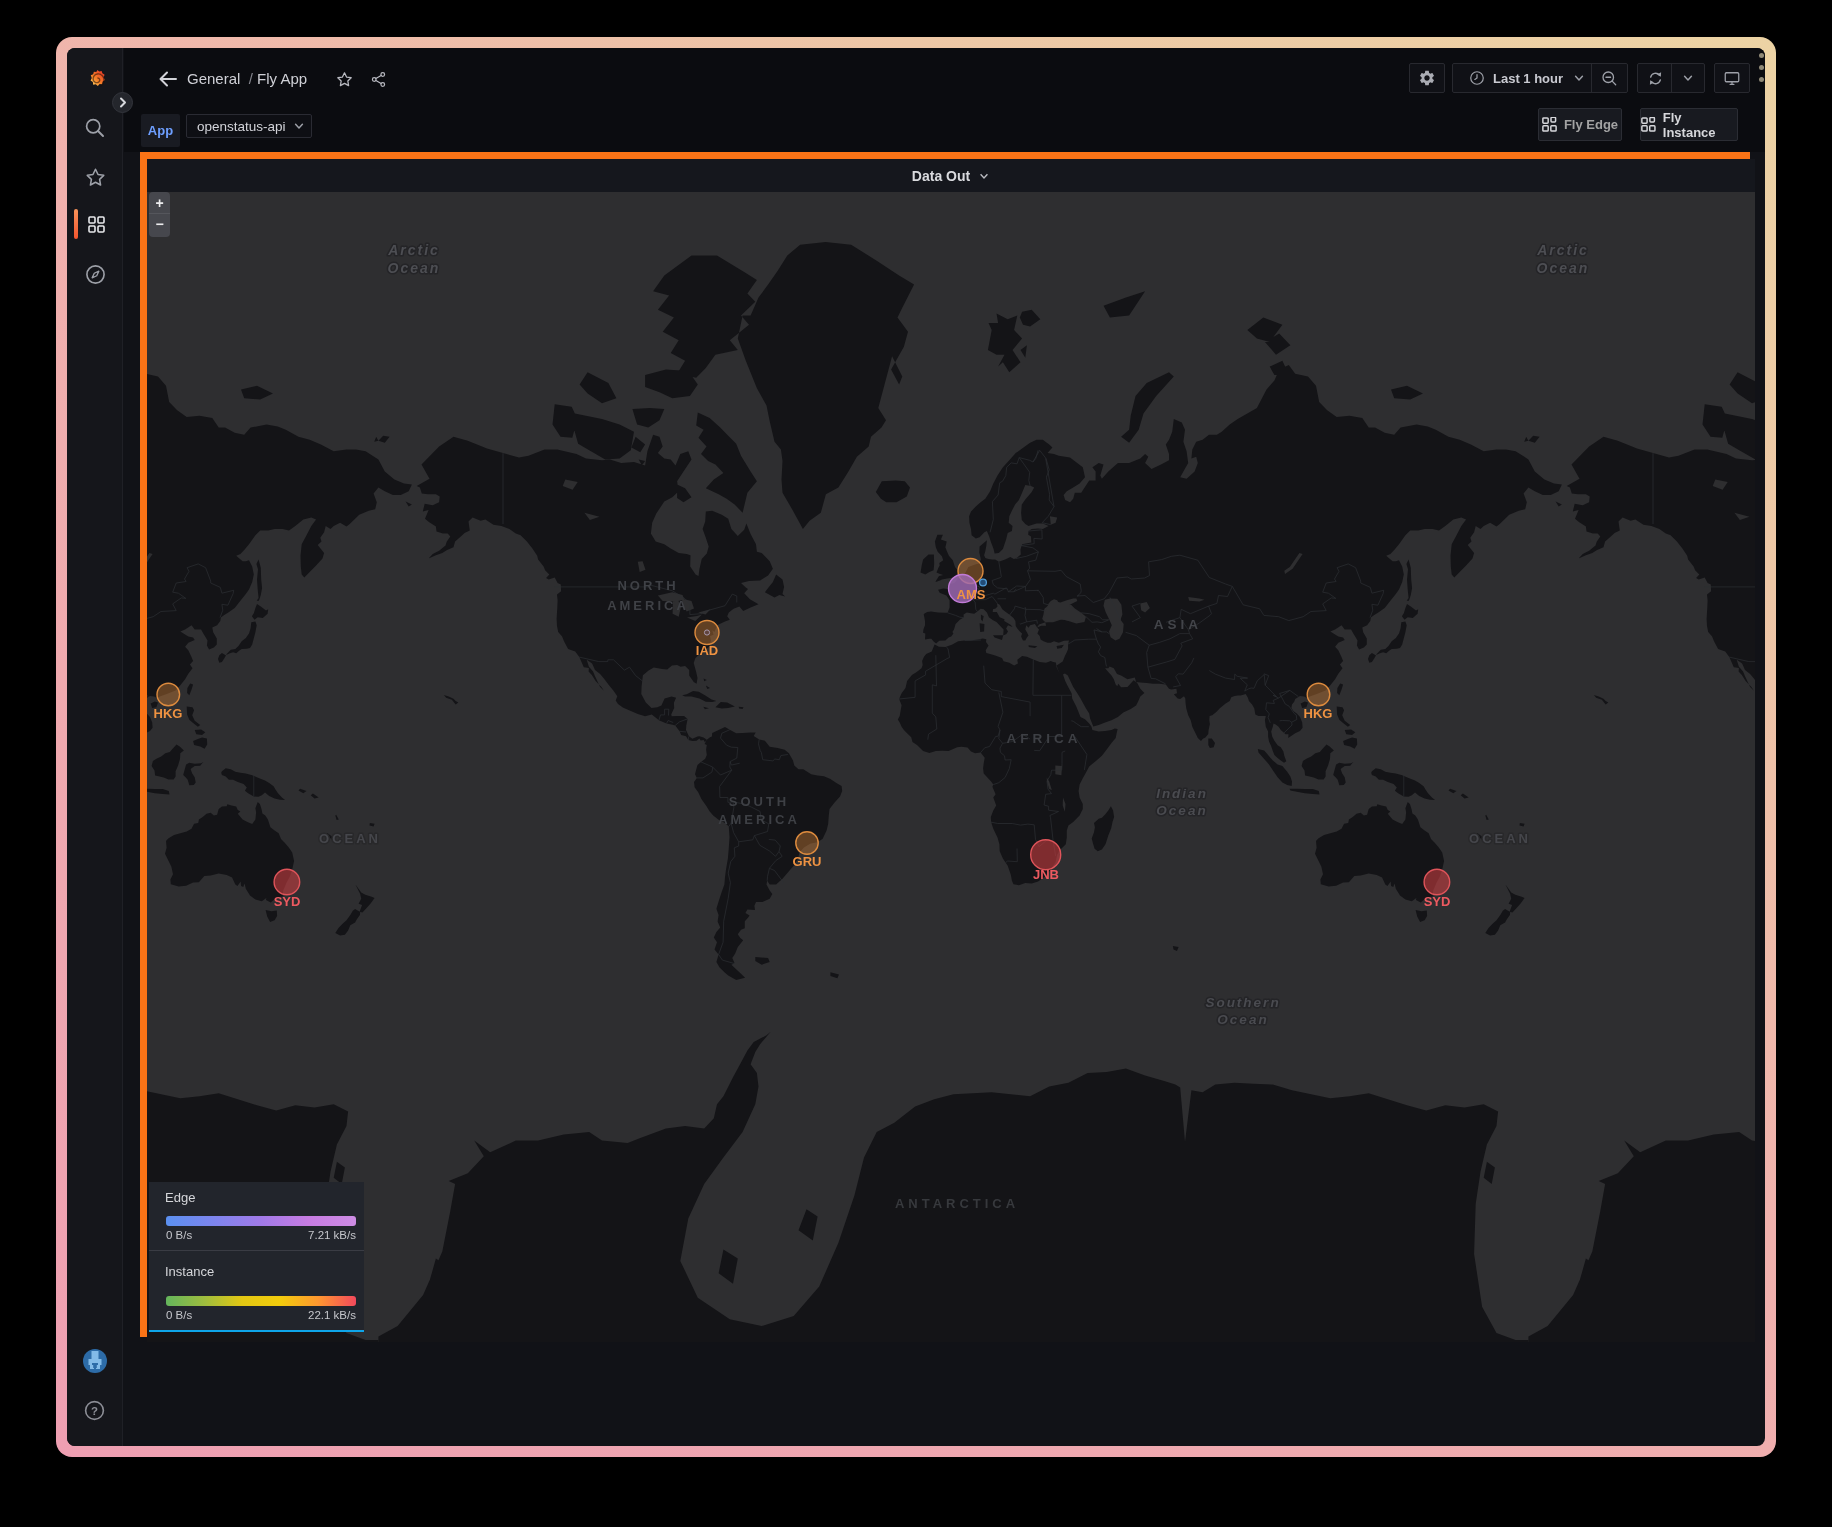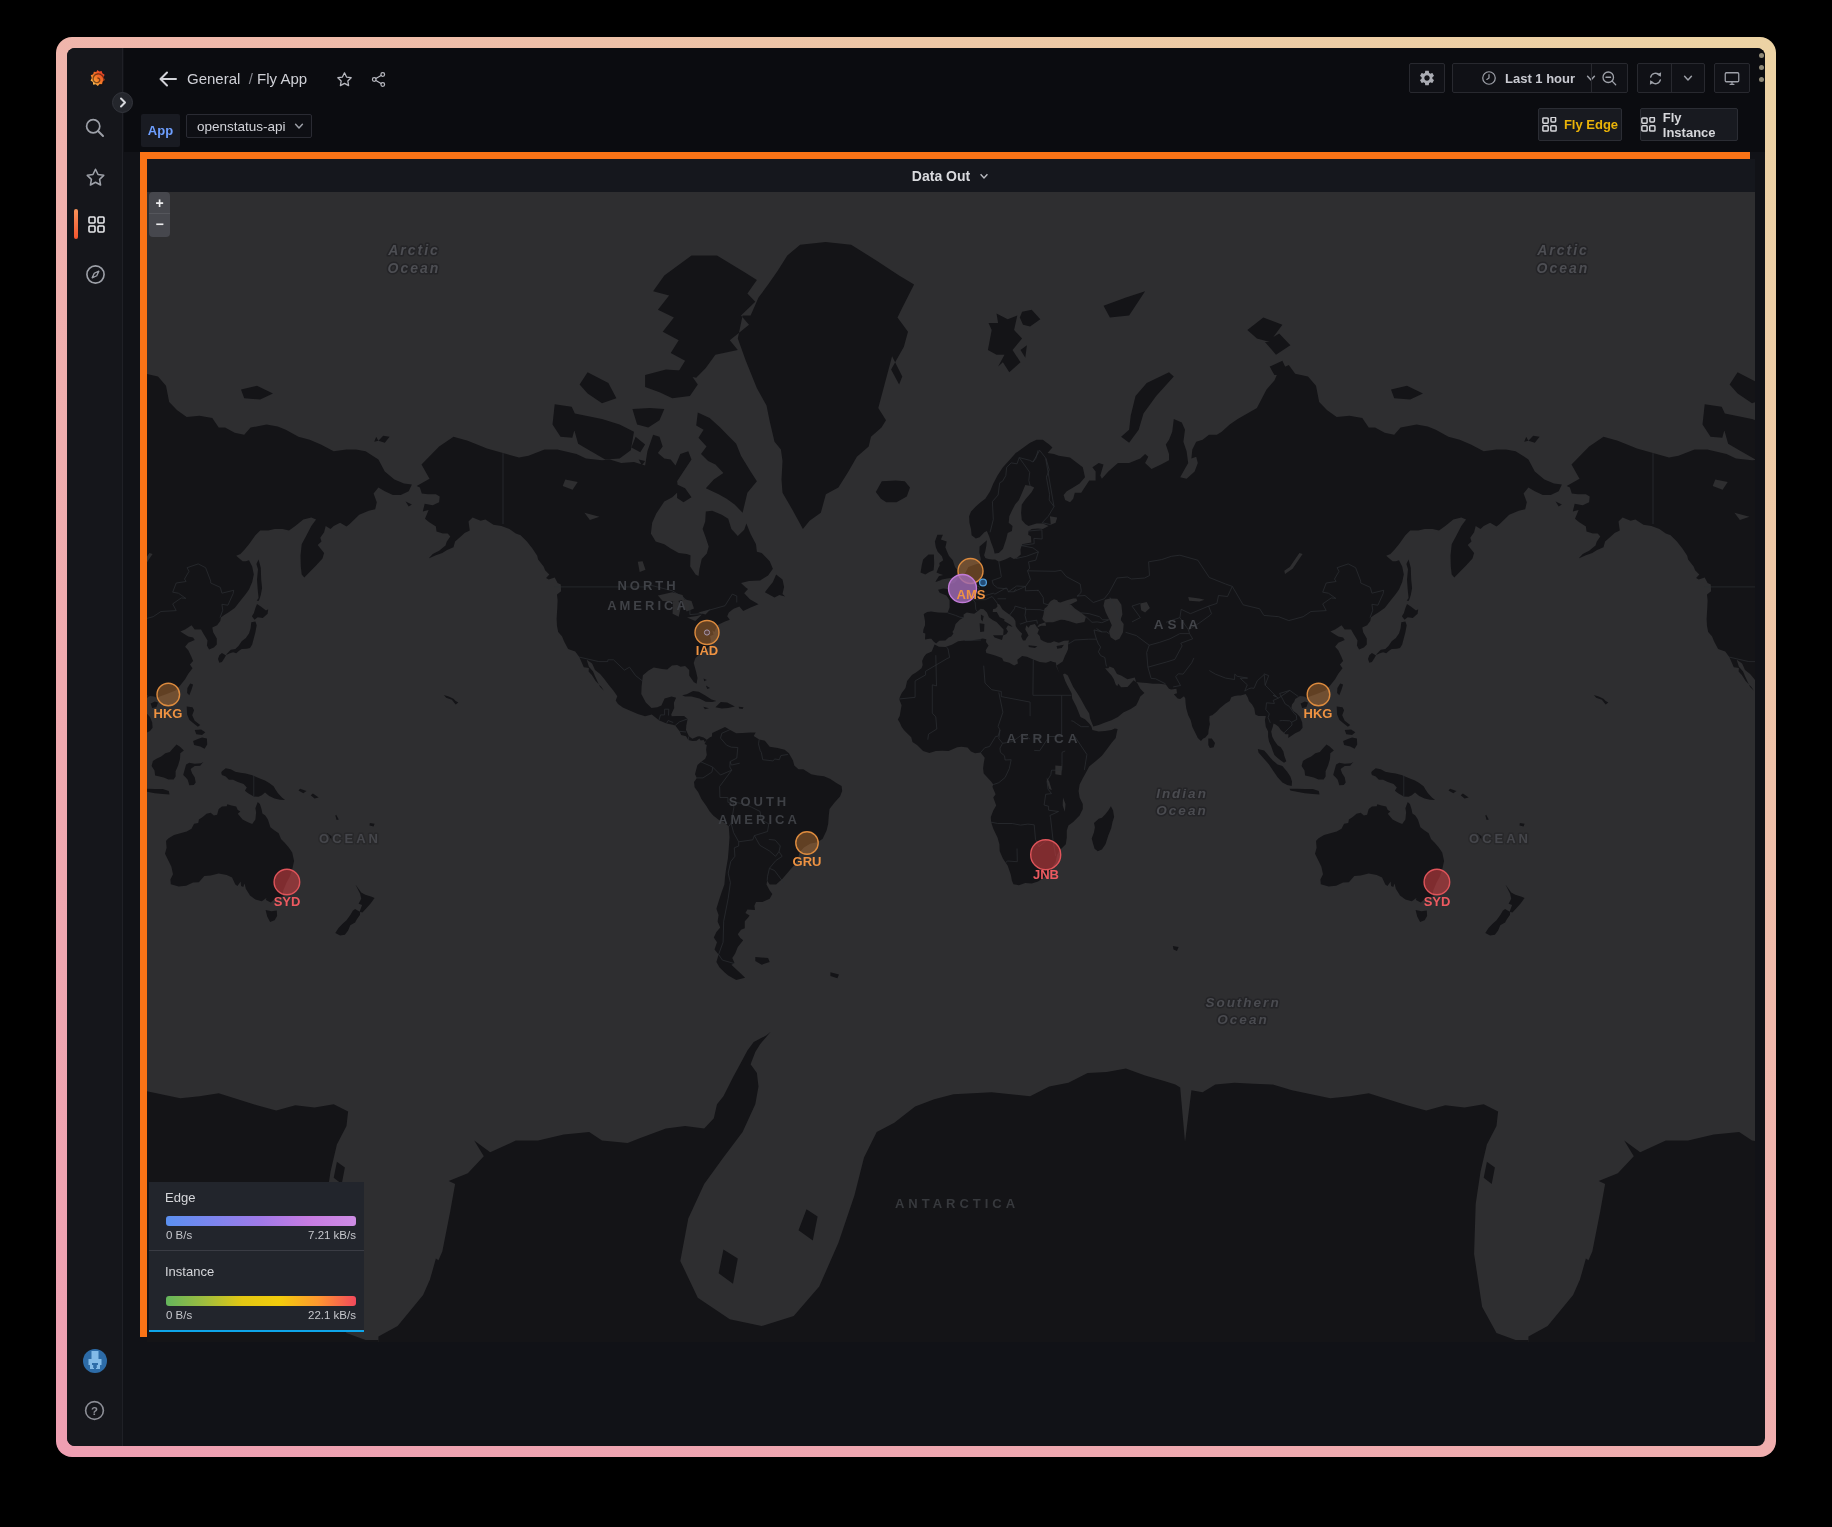--- a/index.html
+++ b/index.html
@@ -94,21 +94,21 @@
           <circle cx="18" cy="19" r="2.6"></circle>
           <path d="M8.3 10.7 L15.7 6.3 M8.3 13.3 L15.7 17.7"></path>
         </g>
       </svg>
 
   <div class="btn" style="left:1342px;top:15px;width:36px">
         <svg width="18" height="18" viewBox="0 0 24 24">
           <path fill="#aaacb3" d="M19.14 12.94c.04-.3.06-.61.06-.94 0-.32-.02-.64-.07-.94l2.03-1.58c.18-.14.23-.41.12-.61l-1.92-3.32c-.12-.22-.37-.29-.59-.22l-2.39.96c-.5-.38-1.03-.7-1.62-.94l-.36-2.54c-.04-.24-.24-.41-.48-.41h-3.84c-.24 0-.43.17-.47.41l-.36 2.54c-.59.24-1.13.57-1.62.94l-2.39-.96c-.22-.08-.47 0-.59.22L2.74 8.87c-.12.21-.08.47.12.61l2.03 1.58c-.05.3-.09.63-.09.94s.02.64.07.94l-2.03 1.58c-.18.14-.23.41-.12.61l1.92 3.32c.12.22.37.29.59.22l2.39-.96c.5.38 1.03.7 1.62.94l.36 2.54c.05.24.24.41.48.41h3.84c.24 0 .44-.17.47-.41l.36-2.54c.59-.24 1.13-.56 1.62-.94l2.39.96c.22.08.47 0 .59-.22l1.92-3.32c.12-.22.07-.47-.12-.61l-2.01-1.58zM12 15.6c-1.98 0-3.6-1.62-3.6-3.6s1.62-3.6 3.6-3.6 3.6 1.62 3.6 3.6-1.62 3.6-3.6 3.6z"></path>
         </svg>
       </div>
-  <div class="btn" style="left:1385px;top:15px;width:176px;justify-content:flex-start;padding-left:28px">
+  <div class="btn" style="left:1385px;top:15px;width:176px;justify-content:flex-start;padding-left:16px">
     <svg width="16" height="16" viewBox="0 0 22 22" style="margin-right:8px">
           <circle cx="11" cy="11" r="8.6" class="ico"></circle>
           <path d="M11 6.2 V11 L8 13" class="ico"></path>
         </svg>
     <span style="font-weight:600">Last 1 hour</span>
     <svg width="12" height="12" viewBox="0 0 14 14" style="margin-left:10px">
           <path d="M3 5 L7 9.4 L11 5" class="ico"></path>
         </svg>
     <div style="position:absolute;right:35px;top:0;width:1px;height:28px;background:#28292f"></div>
     <svg width="17" height="17" viewBox="0 0 22 22" style="position:absolute;right:9px">
@@ -137,21 +137,21 @@
             <path d="M9.5 20.5 h5 M12 17 v3.5"></path>
           </g>
         </svg>
       </div>
 
   <div class="abs" style="left:74px;top:66px;height:33px;width:39px;background:#191b22;border-radius:2px;display:flex;align-items:center;justify-content:center;color:#6e9fff;font-size:13px;font-weight:700">App</div>
   <div class="abs" style="left:119px;top:66px;height:24px;width:126px;background:#0e0f14;border:1px solid #2a2b33;border-radius:2px;display:flex;align-items:center;color:#d3d4da;font-size:13.5px;padding-left:10px">openstatus-api
    <svg width="12" height="12" viewBox="0 0 14 14" style="margin-left:7px">
           <path d="M3 5 L7 9.4 L11 5" class="ico"></path>
         </svg></div>
-  <div class="btn" style="left:1471px;top:60px;width:84px;height:33px;background:#181a20;border-color:#2b2d34;font-weight:600;color:#eab308">
+  <div class="btn" style="left:1471px;top:60px;width:84px;height:33px;background:#181a20;border-color:#2b2d34;font-weight:600;color:#a3a3a3">
     <svg width="15" height="15" viewBox="0 0 17 17" style="margin-right:7px">
           <g stroke="#d6d7db" stroke-width="1.7" fill="none">
             <rect x="1" y="1" width="6" height="6" rx="1"></rect>
             <rect x="10.2" y="0.4" width="5.2" height="5.2" rx="1"></rect>
             <rect x="1" y="10" width="6" height="6" rx="1"></rect>
             <rect x="10" y="10" width="6" height="6" rx="1"></rect>
           </g>
         </svg>Fly Edge</div>
   <div class="btn" style="left:1573px;top:60px;width:98px;height:33px;background:#181a20;border-color:#2b2d34;font-weight:600;color:#d6d7db">
     <svg width="15" height="15" viewBox="0 0 17 17" style="margin-right:7px">

